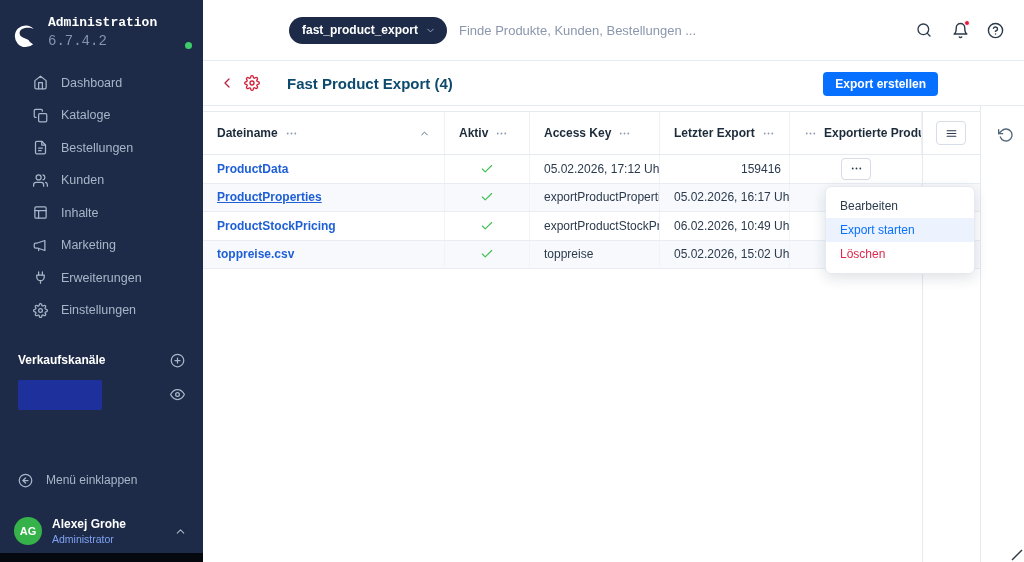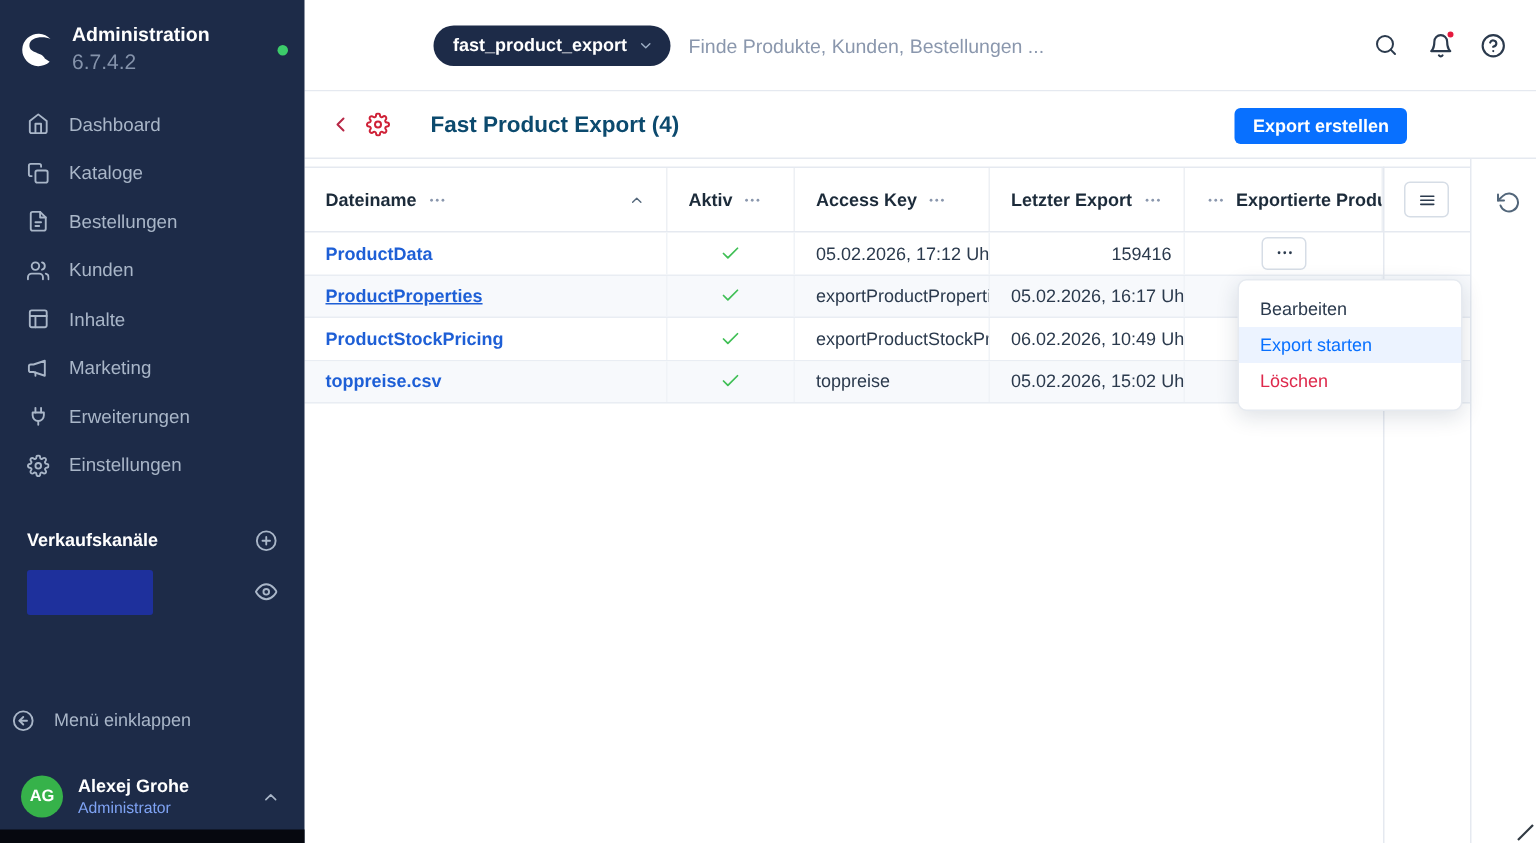--- a/index.html
+++ b/index.html
@@ -4,32 +4,32 @@
 <style>
   * { margin:0; padding:0; box-sizing:border-box; }
   html,body { width:1024px; height:562px; overflow:hidden; background:#fff;
     font-family:"Liberation Sans","DejaVu Sans",sans-serif; }
   svg { display:block; }
   .ic { fill:none; stroke:currentColor; stroke-width:2; stroke-linecap:round; stroke-linejoin:round; }
   .ic-fill { fill:currentColor; stroke:none; }
 
   
   .sidebar { position:absolute; left:0; top:0; width:203px; height:562px; background:#1d2b48; color:#a9b6c8; z-index:5; }
-  .sb-header { display:flex; gap:10px; padding:15px 11px 8px 12px; align-items:center; }
+  .sb-header { display:flex; gap:10px; padding:15px 11px 8px 12px; align-items:flex-end;font-family:Liberation Mono, monospace; }
   .sb-logo { color:#fff; margin-top:2px; }
   .sb-title { color:#fff; font-size:13px; font-weight:bold; line-height:1.2; }
   .sb-version { color:#8593ab; font-size:14px; margin-top:2px; }
   .sb-health { width:7px; height:7px; border-radius:50%; background:#3ccc6a; margin-left:auto; margin-top:4px; }
-  .sb-nav { margin-top:10px; }
+  .sb-nav { margin-top:10px;padding-left:15px; }
   .nav-item { height:32.5px; display:flex; align-items:center; gap:13px; padding:0 18px; font-size:12.5px; cursor:pointer; }
   .sb-sales { margin-top:26px; padding:0 18px; display:flex; align-items:center; justify-content:space-between; }
   .sb-sales-label { color:#fff; font-weight:bold; font-size:12px; }
   .sb-channel-row { margin:12px 18px 0 18px; display:flex; align-items:center; justify-content:space-between; }
   .sb-channel-block { width:84px; height:30px; border-radius:2px; background:#1e309c; }
-  .sb-collapse { position:absolute; left:0; right:0; bottom:70px; height:24px; display:flex; align-items:center; gap:13px; padding:0 8px; font-size:12px; cursor:pointer; }
+  .sb-collapse { position:absolute; left:0; right:0; bottom:70px; height:24px; display:flex; align-items:center; gap:13px; padding:0 18px; font-size:12px; cursor:pointer; }
   .sb-user { position:absolute; left:0; right:0; bottom:9px; height:44px; display:flex; align-items:center; gap:10px; padding:0 16px 0 14px; cursor:pointer; }
   .sb-avatar { width:28px; height:28px; border-radius:50%; background:#36b24a; color:#fff; font-size:11px; font-weight:bold; display:flex; align-items:center; justify-content:center; }
   .sb-user-name { color:#fff; font-size:12px; font-weight:bold; line-height:1.3; }
   .sb-user-role { color:#7fa3f4; font-size:10.5px; }
   .sb-user-chevron { margin-left:auto; color:#a9b6c8; }
   .sb-bottom-strip { position:absolute; left:0; bottom:0; width:203px; height:9px; background:#06080f; }
 
   
   .topbar { position:absolute; left:203px; top:0; width:821px; height:61px; background:#fff; border-bottom:1px solid #e5e9f0; display:flex; align-items:center; }
   .context-pill { margin-left:86px; height:27px; background:#1d2b48; color:#fff; border-radius:14px; display:flex; align-items:center; gap:7px; padding:0 11px 0 13px; font-size:12px; font-weight:600; cursor:pointer; flex-shrink:0; }

